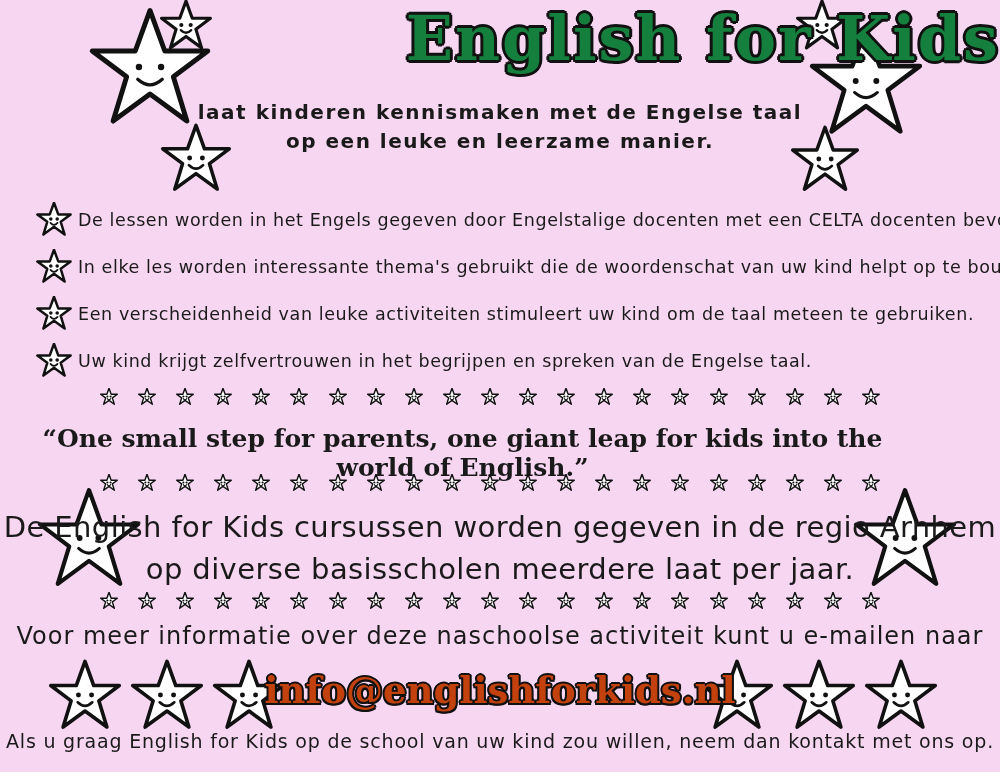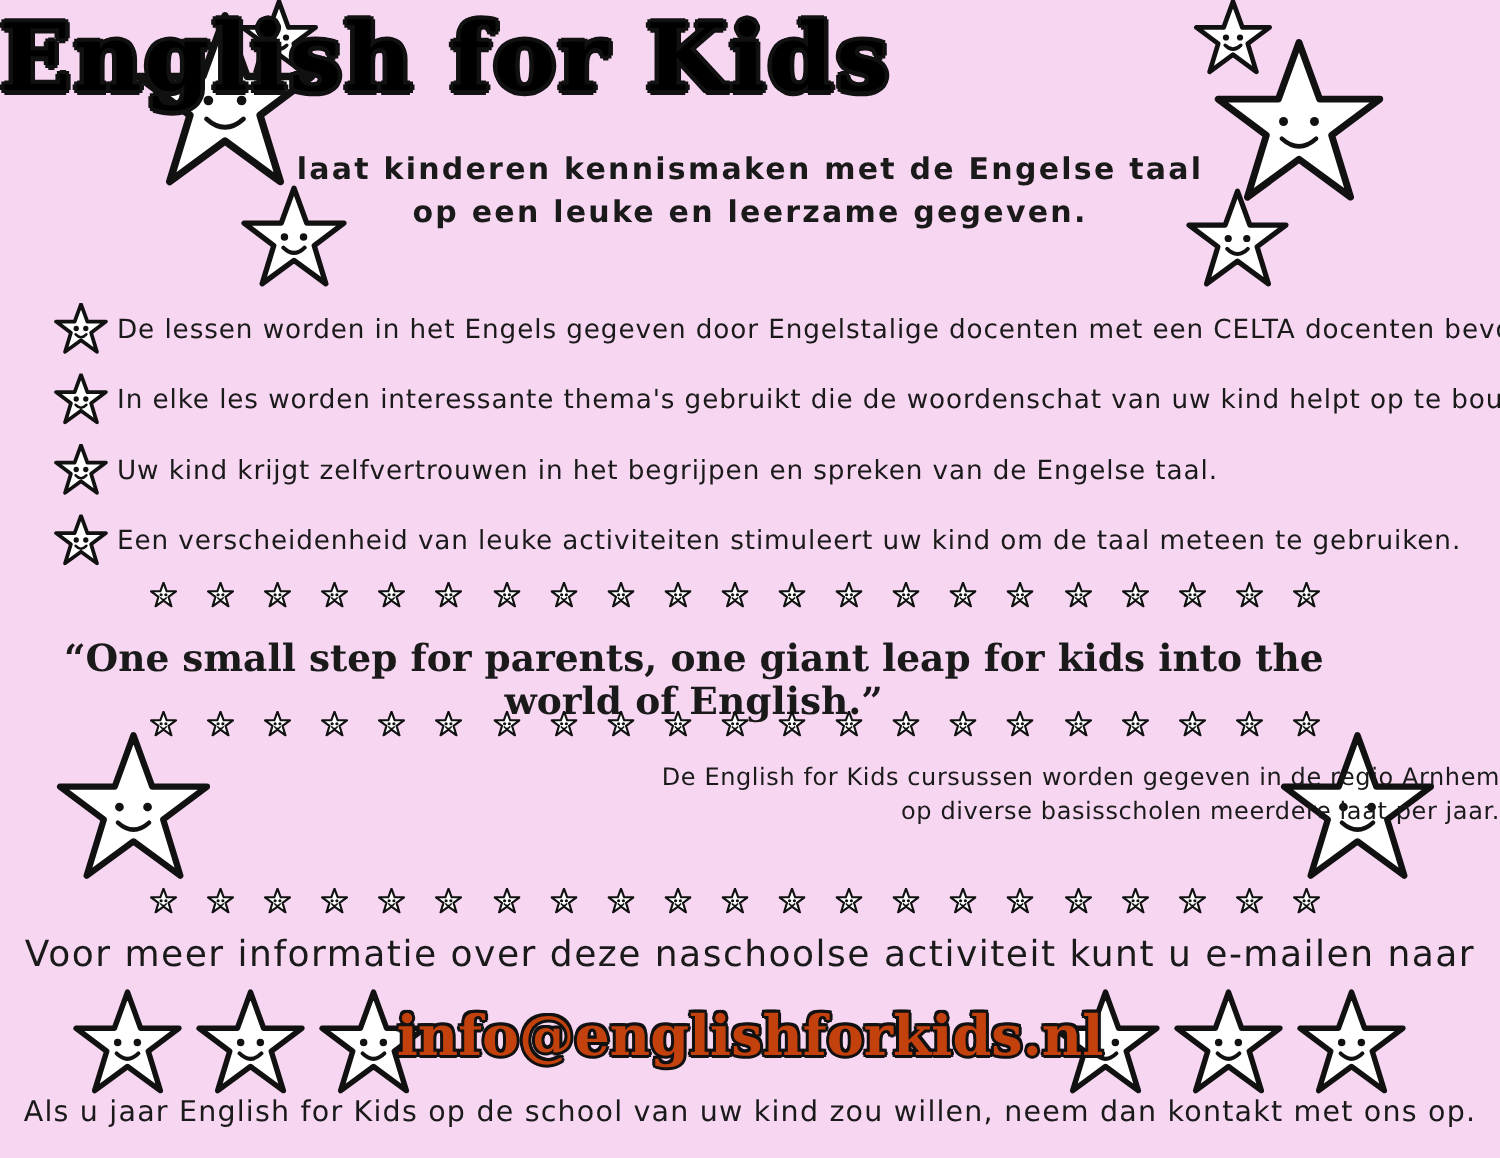--- a/index.html
+++ b/index.html
@@ -27,26 +27,26 @@
     display: block;
   }
   .star svg { display: block; overflow: visible; }
 
   
   .title {
     position: absolute;
     top: 6px;
     left: 0;
     width: 1000px;
-    text-align: left;
+    text-align: right;
     font-family: "DejaVu Serif", serif;
     font-size: 62px;
     font-weight: bold;
     letter-spacing: 2px;
-    color: #000000;
+    color: #15803d;
     -webkit-text-stroke: 3px #111111;
     paint-order: stroke fill;
     text-shadow:
       3px 0 0 #111, -3px 0 0 #111, 0 3px 0 #111, 0 -3px 0 #111,
       2px 2px 0 #111, -2px 2px 0 #111, 2px -2px 0 #111, -2px -2px 0 #111;
     line-height: 1.05;
   }
 
   .subtitle {
     position: absolute;
@@ -107,22 +107,22 @@
     font-size: 25px;
     letter-spacing: 0px;
   }
 
   
   .regio {
     position: absolute;
     top: 506px;
     left: 0;
     width: 1000px;
-    text-align: right;
-    font-size: 16px;
+    text-align: center;
+    font-size: 29px;
     line-height: 1.45;
     letter-spacing: 0.4px;
   }
 
   
   .contact-line {
     position: absolute;
     top: 622px;
     left: 0;
     width: 1000px;
@@ -280,21 +280,21 @@
       <circle cx="41" cy="48" r="3.4" fill="#111"></circle>
       <circle cx="59" cy="48" r="3.4" fill="#111"></circle>
       <path d="M40,58 Q50,68 60,58" fill="none" stroke="#111" stroke-width="3.6" stroke-linecap="round"></path>
     </svg>
   </span>
 
   <div class="title">English for Kids</div>
 
   <div class="subtitle">
     <div>laat kinderen kennismaken met de Engelse taal</div>
-    <div>op een leuke en leerzame gegeven.</div>
+    <div>op een leuke en leerzame manier.</div>
   </div>
 
   <div class="bullets">
     <div class="bullet-row">
       <span class="bullet-star">
         <svg width="36" height="34" viewBox="0 0 100 96">
           <polygon points="50,2 62,35 97,35 69,56 80,92 50,70 20,92 31,56 3,35 38,35" fill="#ffffff" stroke="#111111" stroke-width="7" stroke-linejoin="round"></polygon>
           <circle cx="41" cy="48" r="5" fill="#111"></circle>
           <circle cx="59" cy="48" r="5" fill="#111"></circle>
           <path d="M40,59 Q50,70 60,59" fill="none" stroke="#111" stroke-width="5" stroke-linecap="round"></path>
@@ -315,32 +315,32 @@
     </div>
     <div class="bullet-row">
       <span class="bullet-star">
         <svg width="36" height="34" viewBox="0 0 100 96">
           <polygon points="50,2 62,35 97,35 69,56 80,92 50,70 20,92 31,56 3,35 38,35" fill="#ffffff" stroke="#111111" stroke-width="7" stroke-linejoin="round"></polygon>
           <circle cx="41" cy="48" r="5" fill="#111"></circle>
           <circle cx="59" cy="48" r="5" fill="#111"></circle>
           <path d="M40,59 Q50,70 60,59" fill="none" stroke="#111" stroke-width="5" stroke-linecap="round"></path>
         </svg>
       </span>
-      <span class="bullet-text">Uw kind krijgt zelfvertrouwen in het begrijpen en spreken van de Engelse taal.</span>
+      <span class="bullet-text">Een verscheidenheid van leuke activiteiten stimuleert uw kind om de taal meteen te gebruiken.</span>
     </div>
     <div class="bullet-row">
       <span class="bullet-star">
         <svg width="36" height="34" viewBox="0 0 100 96">
           <polygon points="50,2 62,35 97,35 69,56 80,92 50,70 20,92 31,56 3,35 38,35" fill="#ffffff" stroke="#111111" stroke-width="7" stroke-linejoin="round"></polygon>
           <circle cx="41" cy="48" r="5" fill="#111"></circle>
           <circle cx="59" cy="48" r="5" fill="#111"></circle>
           <path d="M40,59 Q50,70 60,59" fill="none" stroke="#111" stroke-width="5" stroke-linecap="round"></path>
         </svg>
       </span>
-      <span class="bullet-text">Een verscheidenheid van leuke activiteiten stimuleert uw kind om de taal meteen te gebruiken.</span>
+      <span class="bullet-text">Uw kind krijgt zelfvertrouwen in het begrijpen en spreken van de Engelse taal.</span>
     </div>
   </div>
 
   <div class="divider" id="divider-1" style="top:388px;">
       <span class="star-small" style="position:relative;display:block;"><svg width="18" height="17" viewBox="0 0 100 96">
           <polygon points="50,2 62,35 97,35 69,56 80,92 50,70 20,92 31,56 3,35 38,35" fill="#ffffff" stroke="#111111" stroke-width="8" stroke-linejoin="round"></polygon>
           <circle cx="41" cy="48" r="6" fill="#111"></circle>
           <circle cx="59" cy="48" r="6" fill="#111"></circle>
           <path d="M40,60 Q50,72 60,60" fill="none" stroke="#111" stroke-width="6" stroke-linecap="round"></path>
         </svg></span>
@@ -726,15 +726,15 @@
       <span class="star-small" style="position:relative;display:block;"><svg width="18" height="17" viewBox="0 0 100 96">
           <polygon points="50,2 62,35 97,35 69,56 80,92 50,70 20,92 31,56 3,35 38,35" fill="#ffffff" stroke="#111111" stroke-width="8" stroke-linejoin="round"></polygon>
           <circle cx="41" cy="48" r="6" fill="#111"></circle>
           <circle cx="59" cy="48" r="6" fill="#111"></circle>
           <path d="M40,60 Q50,72 60,60" fill="none" stroke="#111" stroke-width="6" stroke-linecap="round"></path>
         </svg></span>
     </div>
 
   <div class="contact-line">Voor meer informatie over deze naschoolse activiteit kunt u e-mailen naar</div>
   <div class="email">info@englishforkids.nl</div>
-  <div class="footer">Als u jaar English for Kids op de school van uw kind zou willen, neem dan kontakt met ons op.</div>
+  <div class="footer">Als u graag English for Kids op de school van uw kind zou willen, neem dan kontakt met ons op.</div>
 
 </div>
 
 </body></html>

